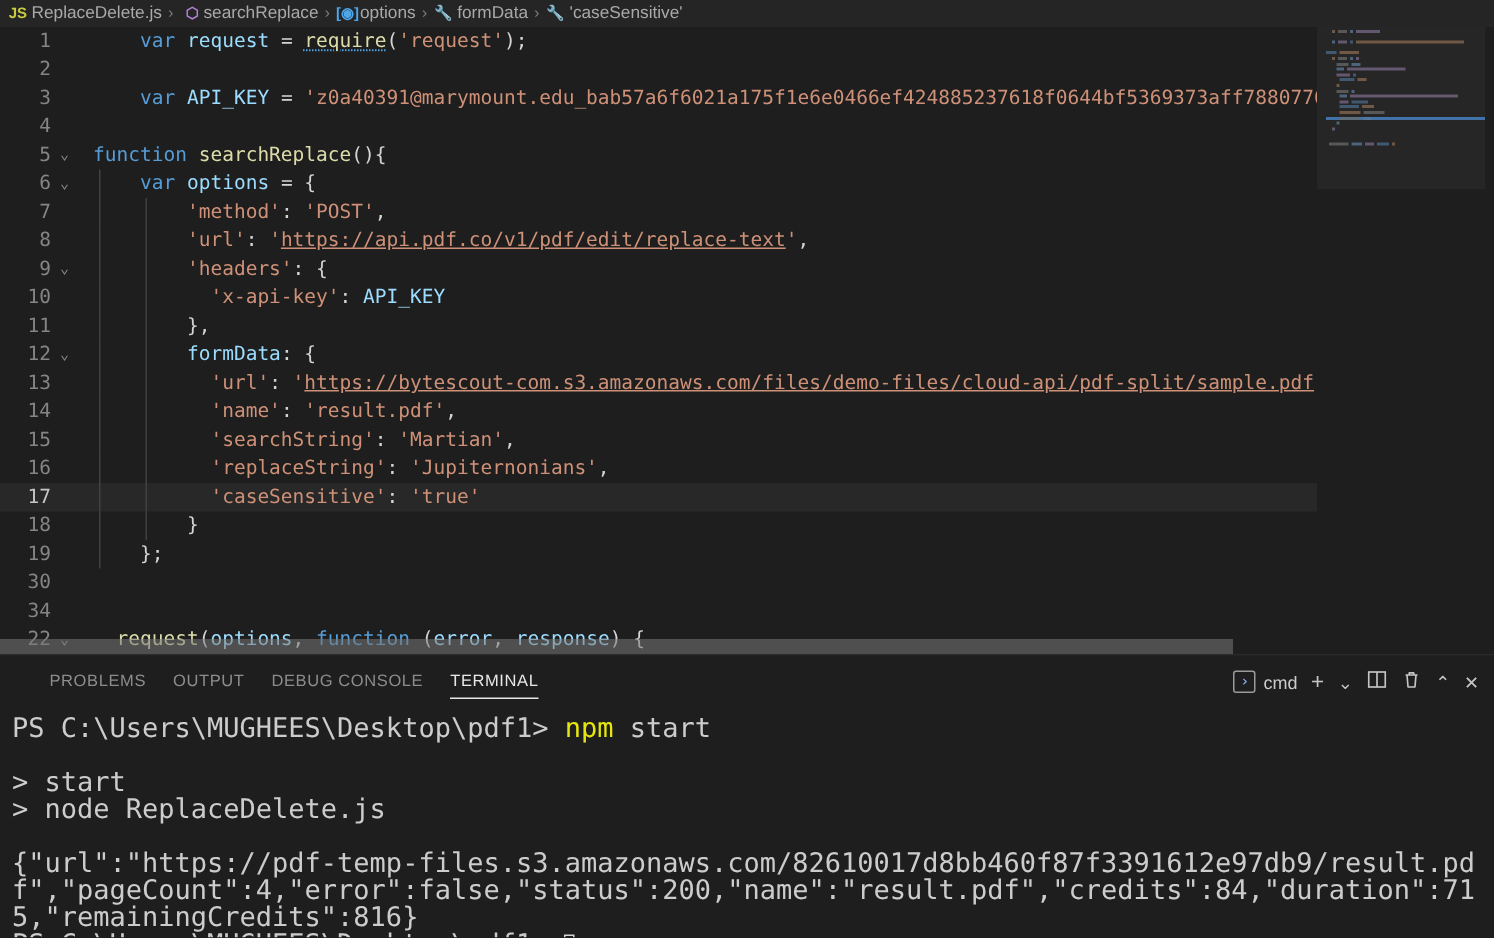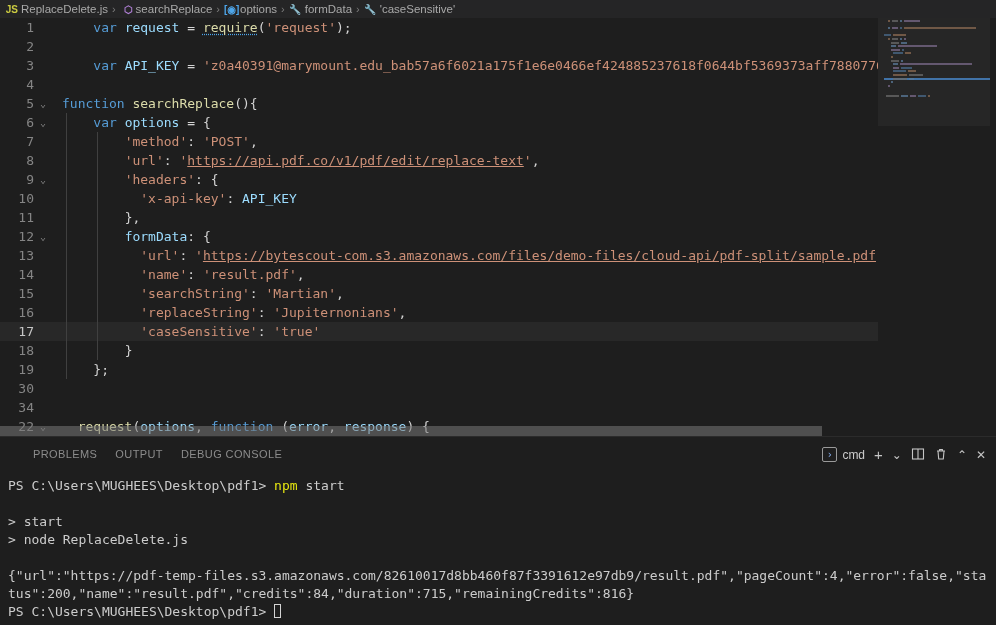--- a/index.html
+++ b/index.html
@@ -152,21 +152,21 @@
     font-family:"DejaVu Sans Mono",monospace;
   }
   .termname { font-size:12px; color:#cccccc; font-family:"Liberation Sans",sans-serif;}
   .pact { font-size:15px; color:#c5c5c5; line-height:1; cursor:default; }
   .pact.small { font-size:12px; }
 
   #terminal {
     position:absolute; top:35px; left:0; right:0; bottom:0;
     padding: 5px 8px 0 8px;
     font-family: "DejaVu Sans Mono","Liberation Mono", monospace;
-    font-size: 13px;
+    font-size: 18px;
     line-height: 18px;
     color: #cccccc;
     white-space: pre-wrap;
     word-break: break-all;
     overflow: hidden;
   }
   .sh-yellow { color:#e5e510; }
   .cursor {
     display:inline-block; width:7px; height:14px;
     border:1px solid #d4d4d4; vertical-align:-2px;
@@ -321,20 +321,21 @@
     <div class="thumb"></div>
   </div>
 </div>
 
 <div id="panel">
   <div id="panel-head">
     <div id="ptabs" style="display:flex;">
         <div class="ptab">PROBLEMS</div>
         <div class="ptab">OUTPUT</div>
         <div class="ptab">DEBUG CONSOLE</div>
+        <div class="ptab active">TERMINAL</div>
       </div>
     <div id="panel-actions">
       <div class="termsel">
         <span class="term-box">›</span>
         <span class="termname">cmd</span>
       </div>
       <span class="pact">+</span>
       <span class="pact small">⌄</span>
       <span class="pact">
         <svg width="14" height="14" viewBox="0 0 14 14" aria-hidden="true">

